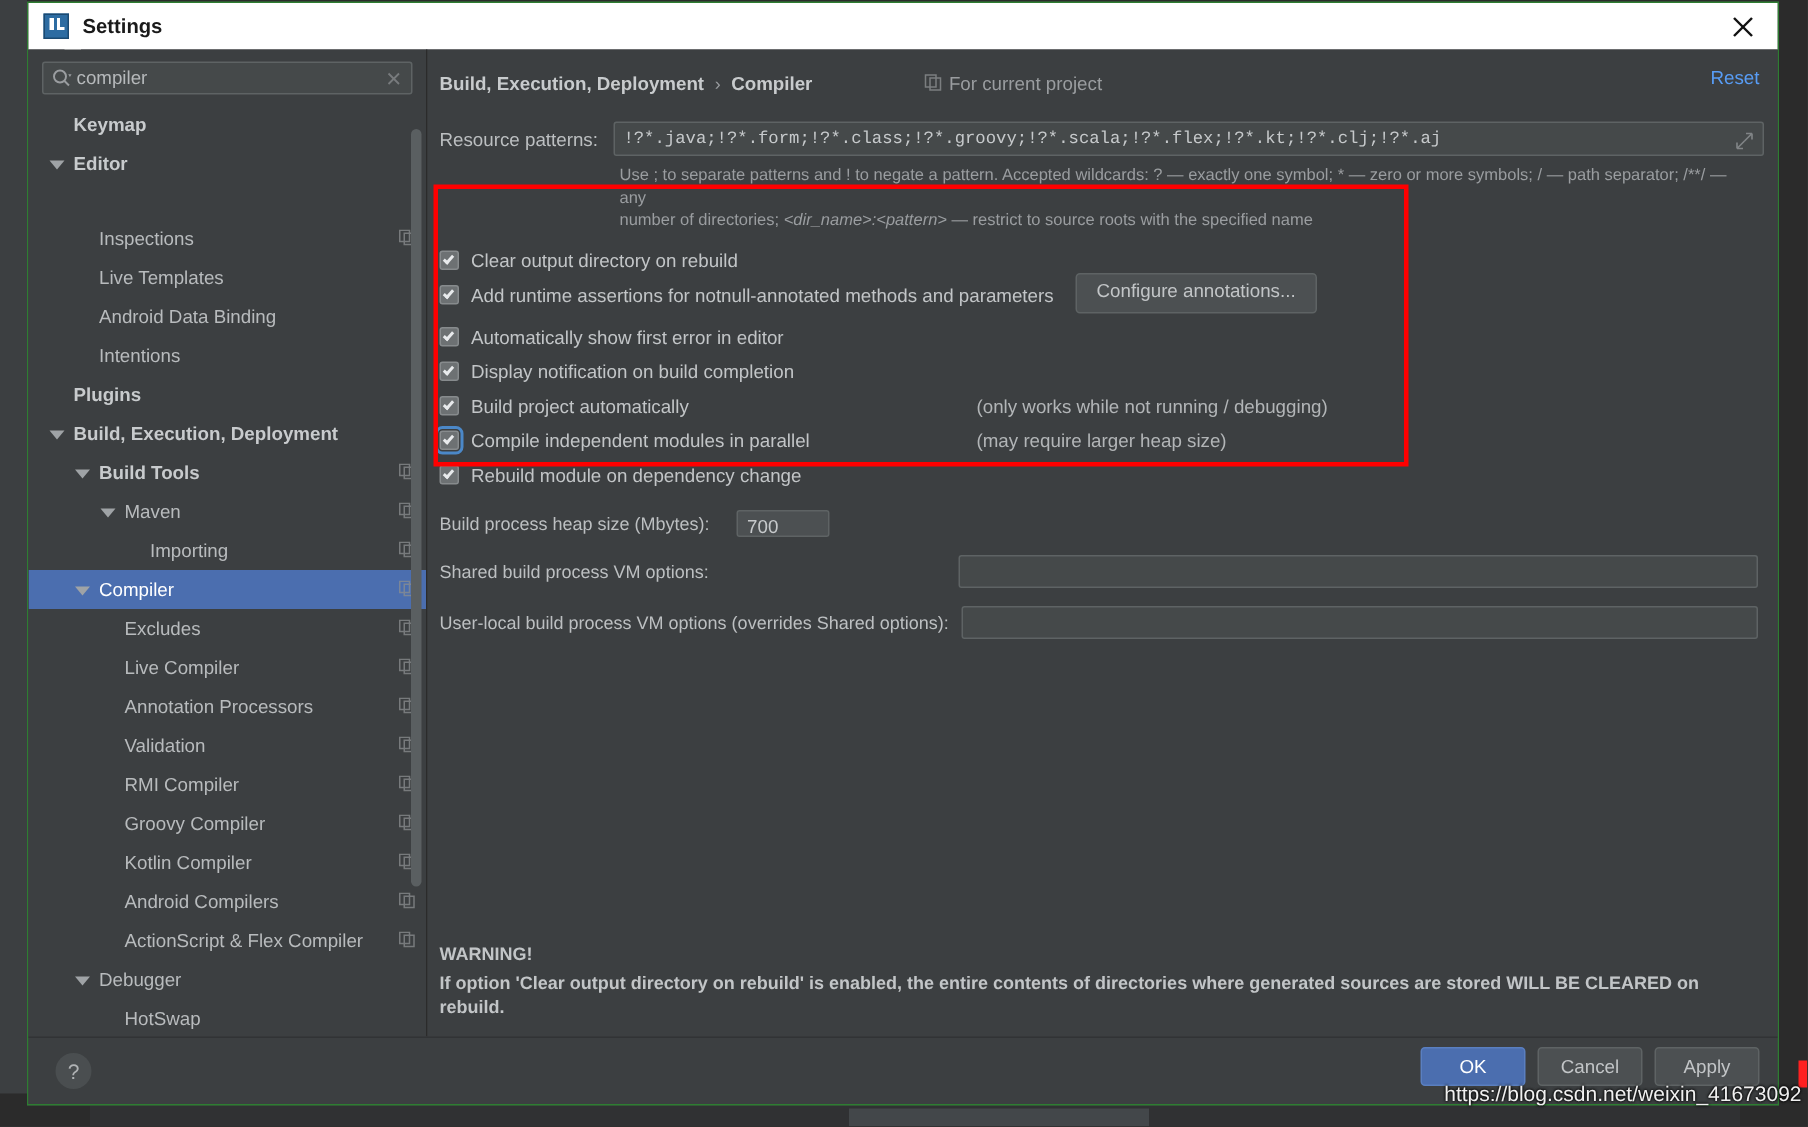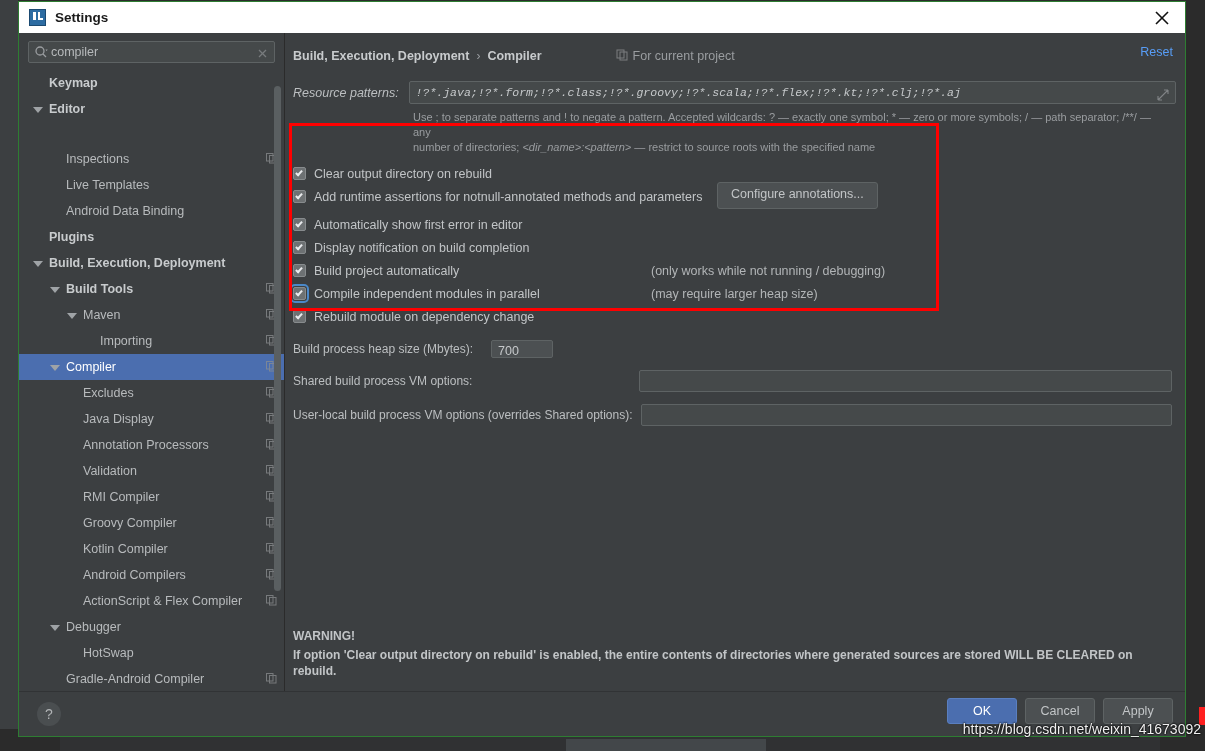--- a/index.html
+++ b/index.html
@@ -208,21 +208,21 @@
     color: #9a9da0; font-size: 12.5px;
   }
   .for-project .copy-ic { margin-right: 5px; opacity: .8; }
   .reset-link {
     position: absolute; right: 12px; top: 12px;
     color: #589df6; font-size: 12.5px; cursor: pointer;
   }
 
   .patterns-row {
     display: flex; align-items: center;
-    margin-top: 14px; padding-left: 8px; padding-right: 9px; font-style: italic;
+    margin-top: 14px; padding-left: 8px; padding-right: 9px;
   }
   .patterns-label {
     font-size: 12.5px; color: #bcbfc1;
     line-height: 22px;
     white-space: nowrap;
     margin-right: 10px;
   }
   .patterns-field {
     flex: 1 1 auto;
     height: 23px;
@@ -492,20 +492,24 @@
                 </svg></span>
             </div>
             <div class="tree-item" style="padding-left: 31px;">
               <span class="tree-arrow none"></span>
               <span class="tree-label">Live Templates</span>
             </div>
             <div class="tree-item" style="padding-left: 31px;">
               <span class="tree-arrow none"></span>
               <span class="tree-label">Android Data Binding</span>
             </div>
+            <div class="tree-item" style="padding-left: 31px;">
+              <span class="tree-arrow none"></span>
+              <span class="tree-label">Intentions</span>
+            </div>
             <div class="tree-item bold" style="padding-left: 14px;">
               <span class="tree-arrow none"></span>
               <span class="tree-label">Plugins</span>
             </div>
             <div class="tree-item bold" style="padding-left: 14px;">
               <span class="tree-arrow expanded"></span>
               <span class="tree-label">Build, Execution, Deployment</span>
             </div>
             <div class="tree-item bold" style="padding-left: 31px;">
               <span class="tree-arrow expanded"></span>
@@ -542,21 +546,21 @@
             <div class="tree-item" style="padding-left: 48px;">
               <span class="tree-arrow none"></span>
               <span class="tree-label">Excludes</span>
               <span class="tree-copy-icon"><svg width="11" height="11" viewBox="0 0 11 11">
                   <rect x="0.5" y="0.5" width="6.5" height="7.5" fill="none" stroke="#8b8e90" stroke-width="1"></rect>
                   <rect x="3.5" y="2.5" width="6.5" height="7.5" fill="none" stroke="#8b8e90" stroke-width="1"></rect>
                 </svg></span>
             </div>
             <div class="tree-item" style="padding-left: 48px;">
               <span class="tree-arrow none"></span>
-              <span class="tree-label">Java Display</span>
+              <span class="tree-label">Live Compiler</span>
               <span class="tree-copy-icon"><svg width="11" height="11" viewBox="0 0 11 11">
                   <rect x="0.5" y="0.5" width="6.5" height="7.5" fill="none" stroke="#8b8e90" stroke-width="1"></rect>
                   <rect x="3.5" y="2.5" width="6.5" height="7.5" fill="none" stroke="#8b8e90" stroke-width="1"></rect>
                 </svg></span>
             </div>
             <div class="tree-item" style="padding-left: 48px;">
               <span class="tree-arrow none"></span>
               <span class="tree-label">Annotation Processors</span>
               <span class="tree-copy-icon"><svg width="11" height="11" viewBox="0 0 11 11">
                   <rect x="0.5" y="0.5" width="6.5" height="7.5" fill="none" stroke="#8b8e90" stroke-width="1"></rect>

